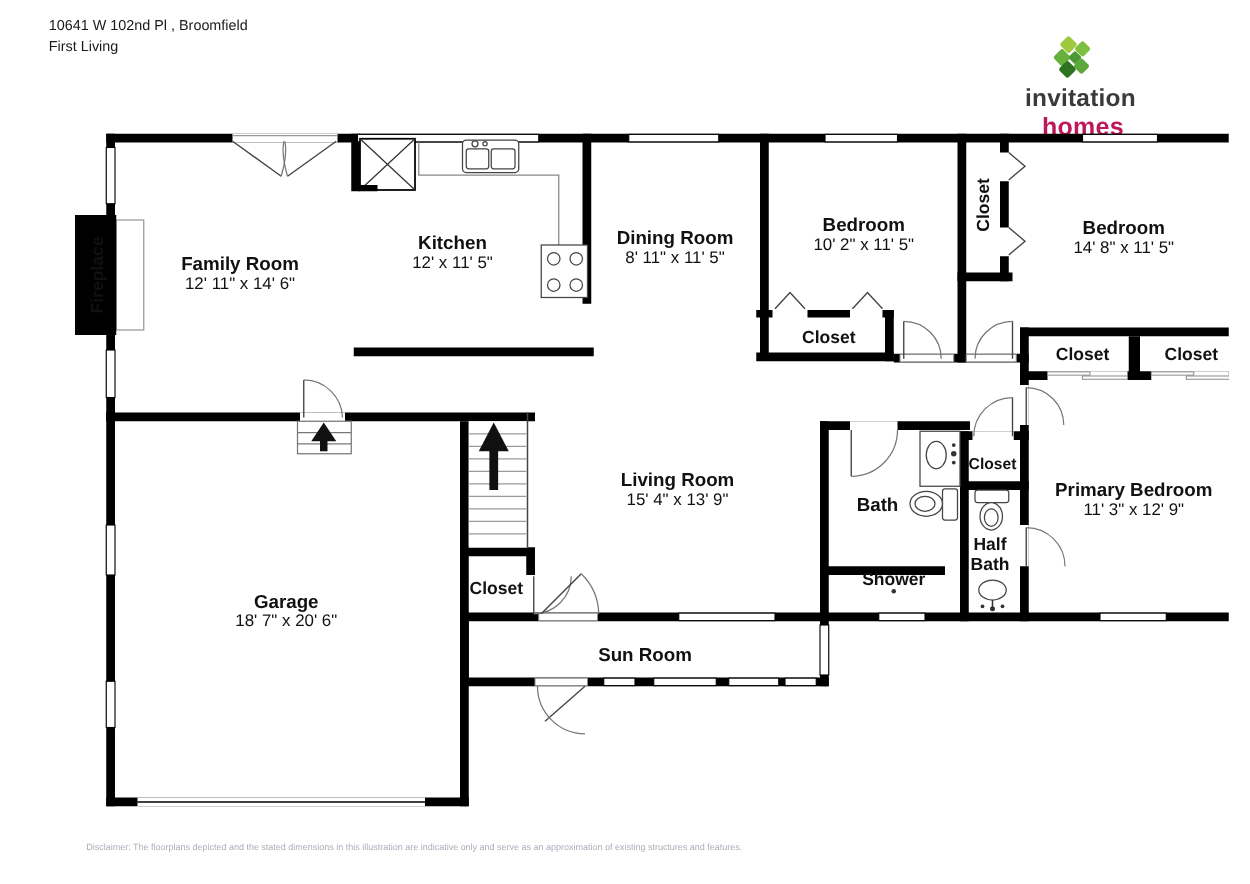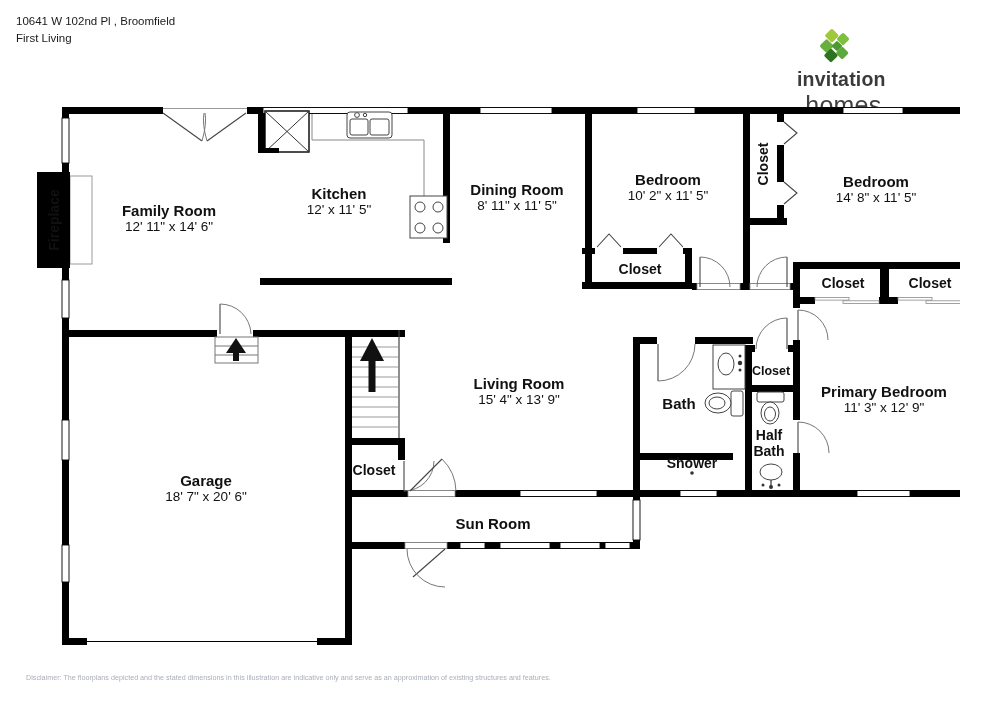--- a/index.html
+++ b/index.html
@@ -1,38 +1,38 @@
 <!DOCTYPE html>
 <html><head>
 <meta charset="utf-8">
 <style>
   html,body{margin:0;padding:0;background:#fff;}
   .page{position:relative;width:960px;height:707px;background:#fff;overflow:hidden;
-        font-family:"Liberation Sans",sans-serif;}
+        font-family:"Liberation Sans",sans-serif;margin-left:23px;}
   .header{position:absolute;left:16px;top:13px;color:#1a1a1a;font-size:11.5px;line-height:17px;}
   .logo{position:absolute;left:797px;top:24px;display:flex;align-items:center;flex-direction:column;}
   .logo svg{display:block;margin-right:9px;}
   .logo .lw{font-size:19.5px;font-weight:700;letter-spacing:.2px;color:#3a3a3c;}
-  .logo .lw2{color:#404040;margin-left:4px;font-weight:400;font-size:25px;letter-spacing:.2px;}
+  .logo .lw2{color:#be185d;margin-left:4px;font-weight:700;font-size:20px;letter-spacing:.2px;}
   .plan{position:absolute;left:0;top:0;}
   .plan text{text-anchor:middle;fill:#111;}
   .rn{font:bold 15px "Liberation Sans",sans-serif;}
   .rd{font:13.5px "Liberation Sans",sans-serif;}
   .cl{font:bold 14px "Liberation Sans",sans-serif;}
   .cls{font:bold 12.5px "Liberation Sans",sans-serif;}
   .fp{font:bold 14px "Liberation Sans",sans-serif;fill:#fff;}
   .wall{fill:#000;}
   .w{fill:#fff;stroke:#000;stroke-width:.9;}
   .gap{fill:#fff;}
   .th{fill:#fff;stroke:#8a8a8a;stroke-width:.8;}
   .door{stroke:#777;stroke-width:1;fill:none;}
   .leaf{stroke:#444;stroke-width:1.1;fill:none;}
   .fx{stroke:#444;stroke-width:1;fill:#fff;}
   .fxl{stroke:#888;stroke-width:1;fill:none;}
-  .disclaimer{position:absolute;left:26px;top:671px;color:#a9aeb9;font-size:7.2px;line-height:13px;text-align:center;}
+  .disclaimer{position:absolute;left:46px;top:671px;color:#a9aeb9;font-size:7.2px;line-height:13px;text-align:center;}
 </style>
 </head>
 <body>
 
 <div class="page">
 
   <div class="header">
     <div>10641 W 102nd Pl , Broomfield</div>
     <div>First Living</div>
   </div>

